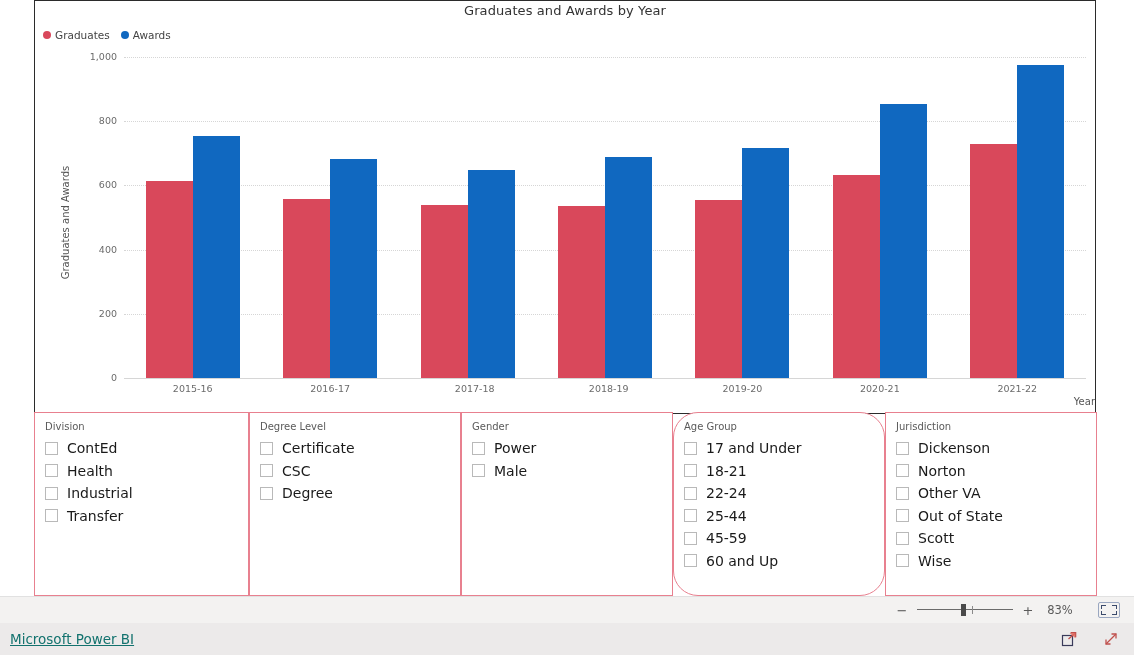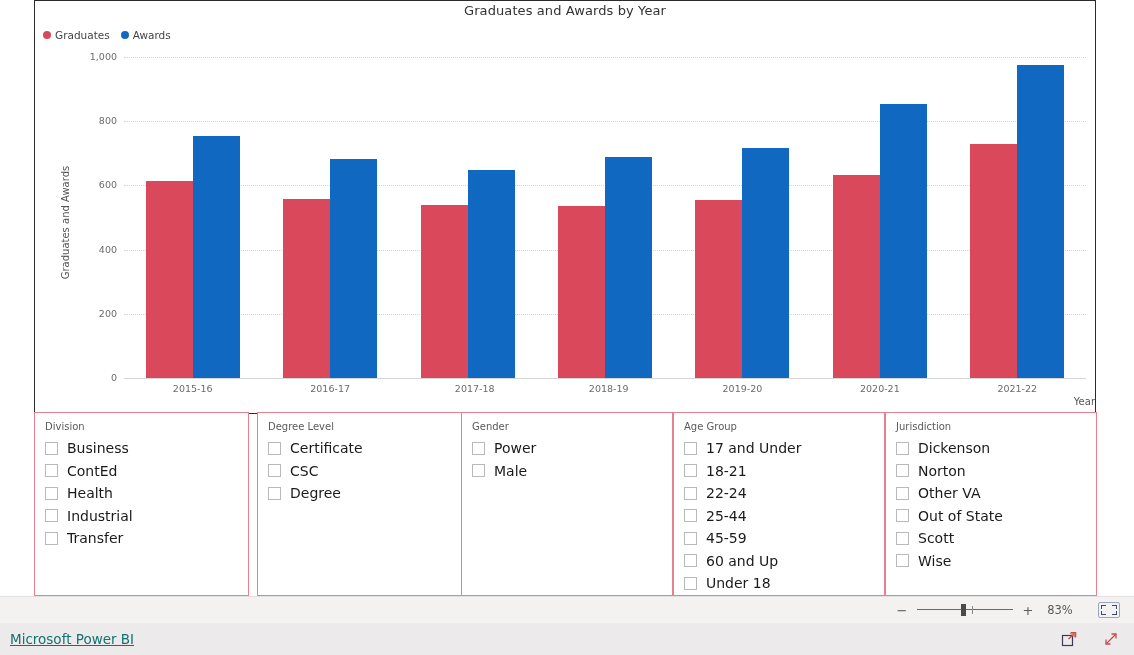--- a/index.html
+++ b/index.html
@@ -211,41 +211,37 @@
         <div id="xaxis-title">Year</div>
       </div>
     </div>
 
     <div id="slicers-container">
         <div class="slicer" style="left: 34px; width: 215px;">
           <div class="slicer-title">Division</div>
           <div class="slicer-list">
             <div class="slicer-item">
               <span class="checkbox"></span>
-              <span class="slicer-item-label">Business</span>
-            </div>
-            <div class="slicer-item">
-              <span class="checkbox"></span>
               <span class="slicer-item-label">ContEd</span>
             </div>
             <div class="slicer-item">
               <span class="checkbox"></span>
               <span class="slicer-item-label">Health</span>
             </div>
             <div class="slicer-item">
               <span class="checkbox"></span>
               <span class="slicer-item-label">Industrial</span>
             </div>
             <div class="slicer-item">
               <span class="checkbox"></span>
               <span class="slicer-item-label">Transfer</span>
             </div>
           </div>
         </div>
-        <div class="slicer" style="left: 257px; width: 212px;">
+        <div class="slicer" style="left: 249px; width: 212px;">
           <div class="slicer-title">Degree Level</div>
           <div class="slicer-list">
             <div class="slicer-item">
               <span class="checkbox"></span>
               <span class="slicer-item-label">Certificate</span>
             </div>
             <div class="slicer-item">
               <span class="checkbox"></span>
               <span class="slicer-item-label">CSC</span>
             </div>
@@ -261,21 +257,21 @@
             <div class="slicer-item">
               <span class="checkbox"></span>
               <span class="slicer-item-label">Power</span>
             </div>
             <div class="slicer-item">
               <span class="checkbox"></span>
               <span class="slicer-item-label">Male</span>
             </div>
           </div>
         </div>
-        <div class="slicer" style="left: 673px; width: 212px;">
+        <div class="slicer" style="left: 673px; width: 212px; border-radius: 25px;">
           <div class="slicer-title">Age Group</div>
           <div class="slicer-list">
             <div class="slicer-item">
               <span class="checkbox"></span>
               <span class="slicer-item-label">17 and Under</span>
             </div>
             <div class="slicer-item">
               <span class="checkbox"></span>
               <span class="slicer-item-label">18-21</span>
             </div>
@@ -287,24 +283,20 @@
               <span class="checkbox"></span>
               <span class="slicer-item-label">25-44</span>
             </div>
             <div class="slicer-item">
               <span class="checkbox"></span>
               <span class="slicer-item-label">45-59</span>
             </div>
             <div class="slicer-item">
               <span class="checkbox"></span>
               <span class="slicer-item-label">60 and Up</span>
-            </div>
-            <div class="slicer-item">
-              <span class="checkbox"></span>
-              <span class="slicer-item-label">Under 18</span>
             </div>
           </div>
         </div>
         <div class="slicer" style="left: 885px; width: 212px;">
           <div class="slicer-title">Jurisdiction</div>
           <div class="slicer-list">
             <div class="slicer-item">
               <span class="checkbox"></span>
               <span class="slicer-item-label">Dickenson</span>
             </div>

